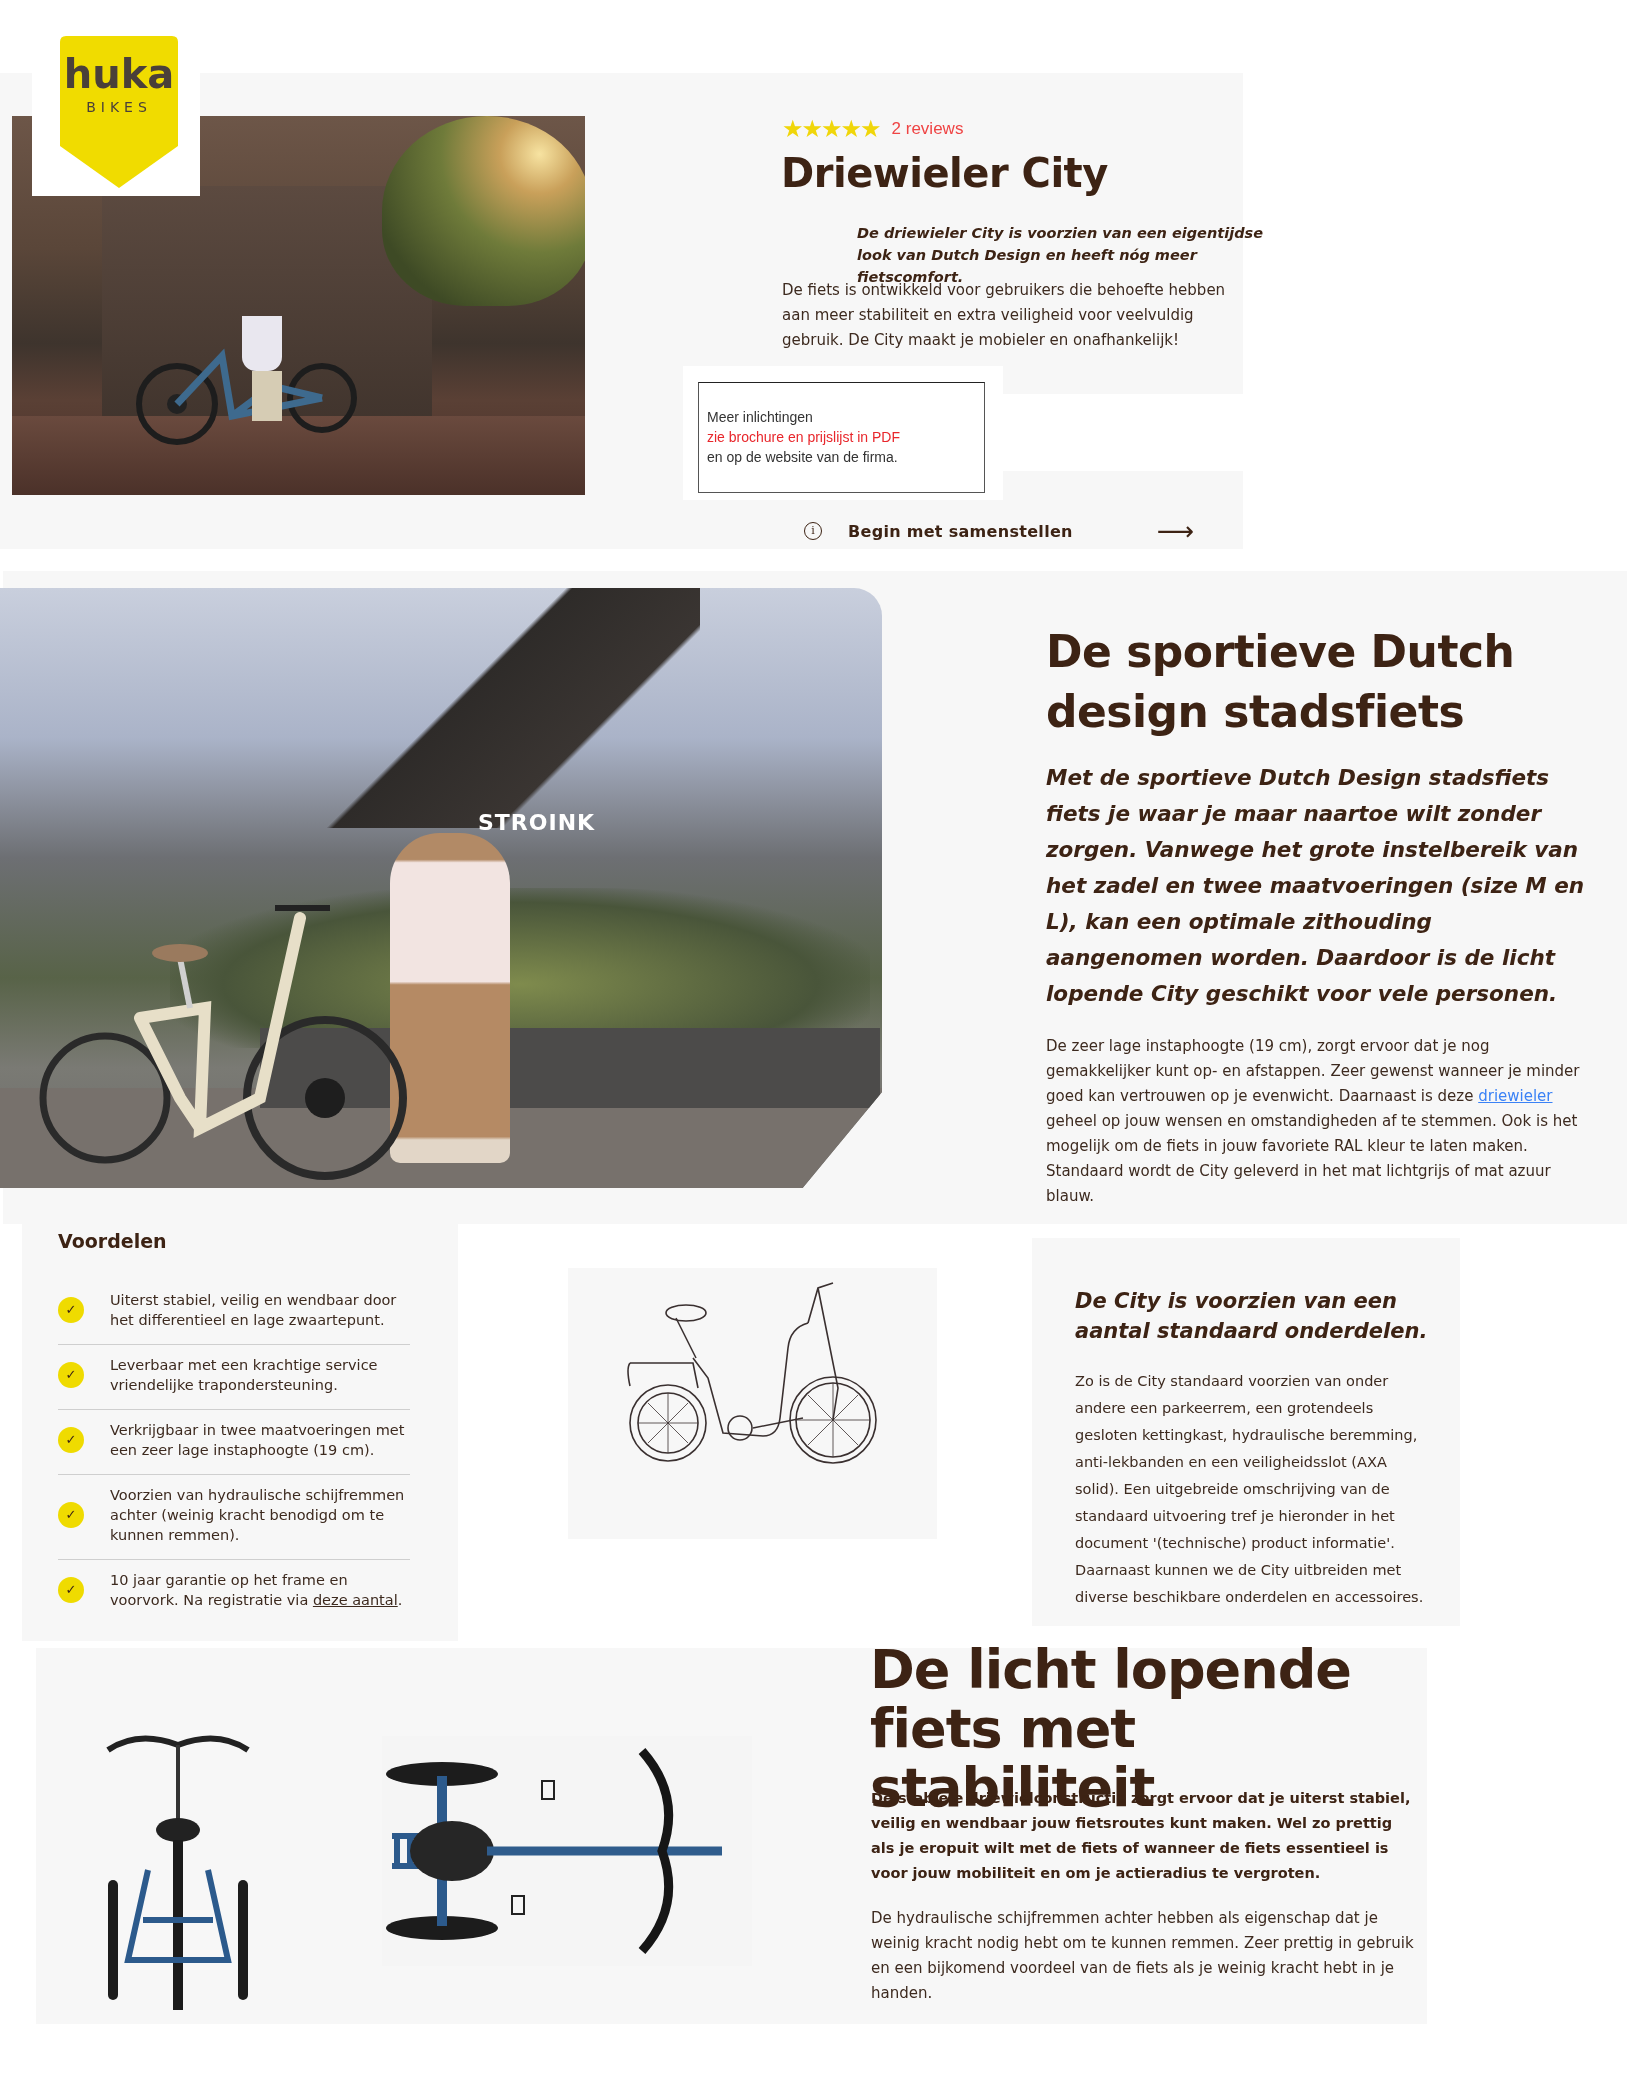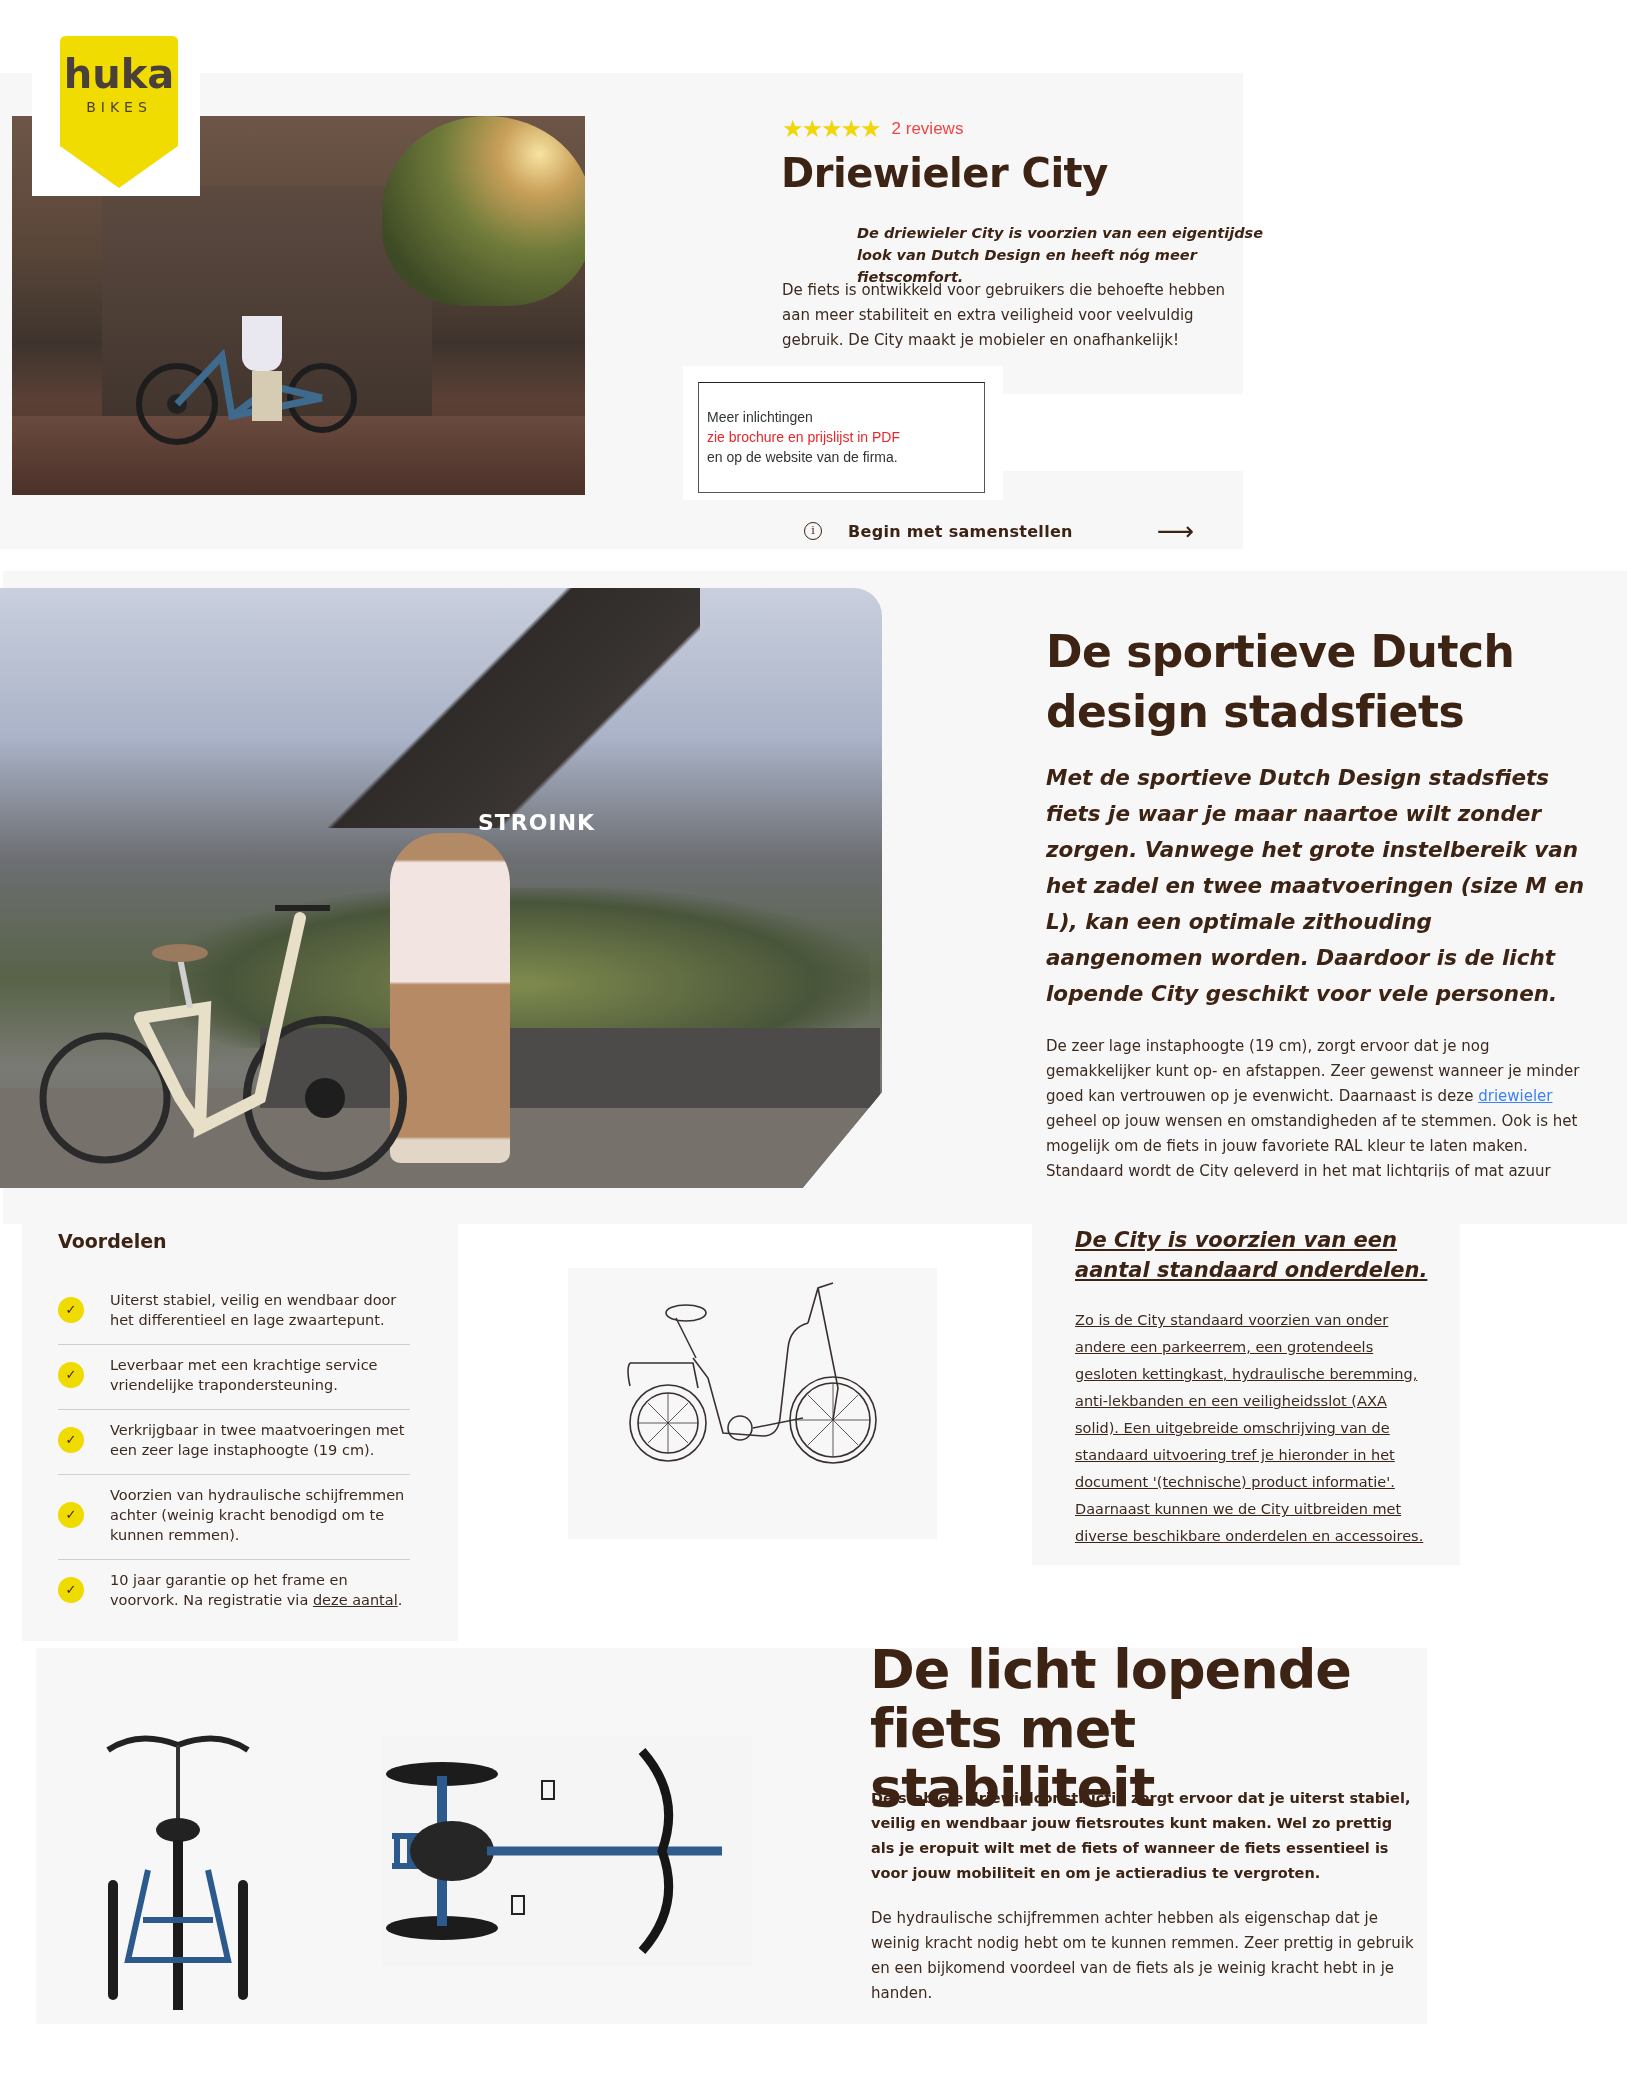--- a/index.html
+++ b/index.html
@@ -58,21 +58,21 @@
   #voordelen { left: 22px; top: 1224px; width: 436px; height: 417px; padding: 0 0 0 36px; }
   #voordelen h3 { margin-top: 6px; font-size: 19px; font-weight: bold; font-family:"DejaVu Sans", sans-serif; }
   .adv-list { list-style:none; margin-top: 28px; width: 352px; }
   .adv-item { display:flex; align-items:center; padding: 10px 0 14px 0; border-bottom: 1.5px solid #cfcfcf; }
   .adv-item:last-child { border-bottom:none; }
   .check { flex: 0 0 26px; width: 26px; height: 26px; border-radius:50%; background:#efdb00; color:#3d2314; font-size:13px; text-align:center; line-height: 26px; margin-right: 26px; }
   .adv-text { font-size: 14.5px; line-height: 20px; font-family:"DejaVu Sans", sans-serif; color:#3d2a1f; }
   .adv-text a { color:#3d2a1f; text-decoration:underline; }
   #drawing-panel { left: 458px; top: 1224px; width: 574px; height: 414px; background: #fff; }
   #drawing { left: 568px; top: 1268px; width: 369px; height: 271px; background:#f7f7f7; }
-  #city-panel { left: 1032px; top: 1177px; width: 428px; height: 388px; padding: 48px 0 0 43px; text-decoration: underline; }
+  #city-panel { left: 1032px; top: 1238px; width: 428px; height: 388px; padding: 48px 0 0 43px; }
   #city-panel h4 { font-family:"DejaVu Sans", sans-serif; font-style:italic; font-weight:bold; font-size: 21px; line-height: 30px; width: 360px; }
   #city-panel p { margin-top: 22px; width: 356px; font-size: 14.5px; line-height: 27px; color:#3d2a1f; font-family:"DejaVu Sans", sans-serif; }
 
   
   #sec4 { left: 36px; top: 1648px; width: 1391px; height: 376px; }
   #front-bike { left: 98px; top: 1720px; width: 160px; height: 292px; }
   #top-bike { left: 382px; top: 1736px; width: 370px; height: 230px; background:#f5f5f5; }
   #title4 { left: 870px; top: 1640px; width: 560px; font-family:"DejaVu Sans", sans-serif; font-weight:bold; font-size: 54px; line-height: 59px; letter-spacing:-1px; }
   #lead4 { left: 871px; top: 1786px; width: 545px; font-family:"DejaVu Sans", sans-serif; font-weight:bold; font-size: 14.5px; line-height: 25px; }
   #body4 { left: 871px; top: 1906px; width: 545px; font-family:"DejaVu Sans", sans-serif; font-size: 15px; line-height: 25px; color:#3d2a1f; }

